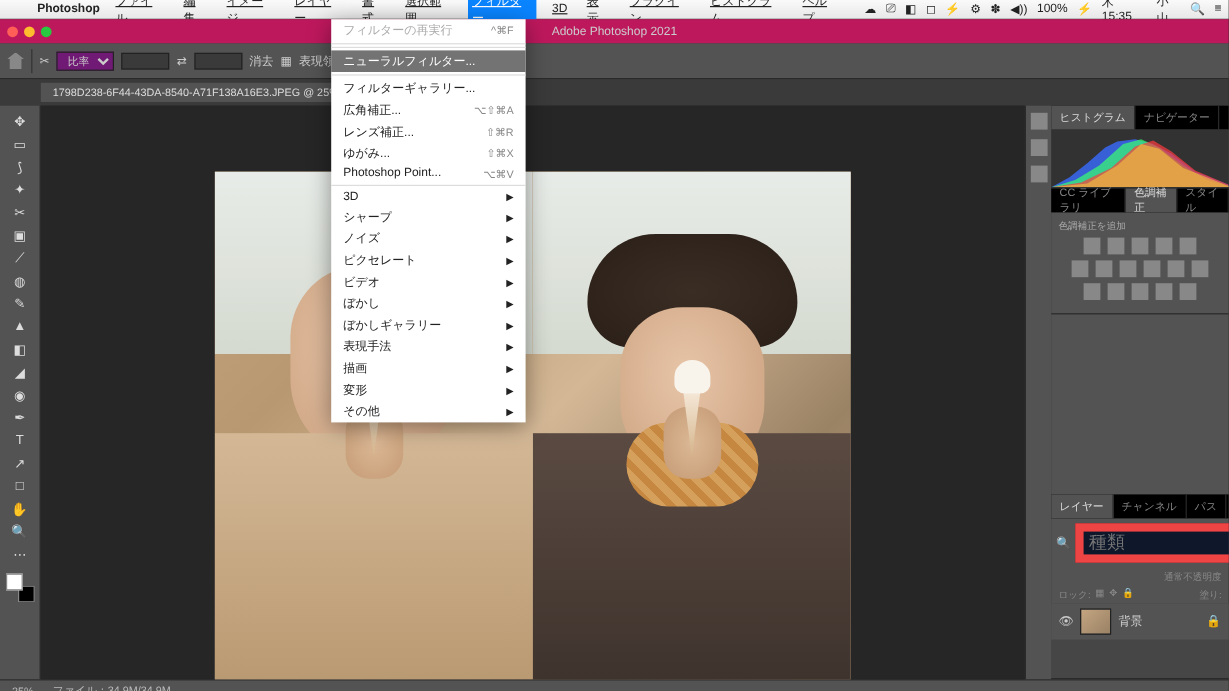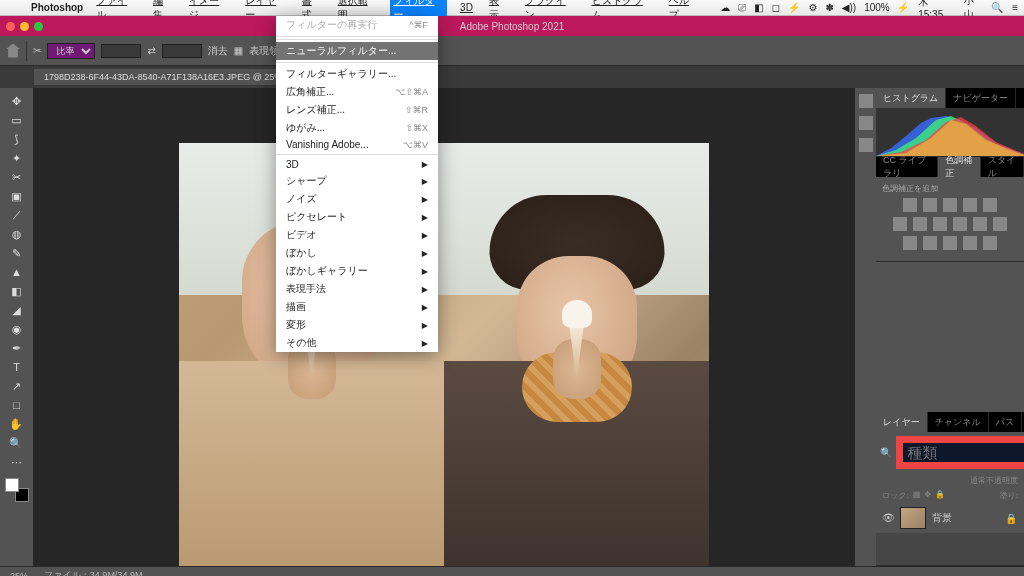--- a/index.html
+++ b/index.html
@@ -295,21 +295,21 @@
     </div>
   <div class="dd-item">
       <span>レンズ補正...</span>
       <span class="dd-short">⇧⌘R</span>
     </div>
   <div class="dd-item">
       <span>ゆがみ...</span>
       <span class="dd-short">⇧⌘X</span>
     </div>
   <div class="dd-item">
-      <span>Vanishing Adobe...</span>
+      <span>Photoshop Point...</span>
       <span class="dd-short">⌥⌘V</span>
     </div>
   <div class="dd-sep"></div>
   <div class="dd-item">
       <span>3D</span>
       <span class="dd-arrow">▶</span>
     </div>
   <div class="dd-item">
       <span>シャープ</span>
       <span class="dd-arrow">▶</span>

